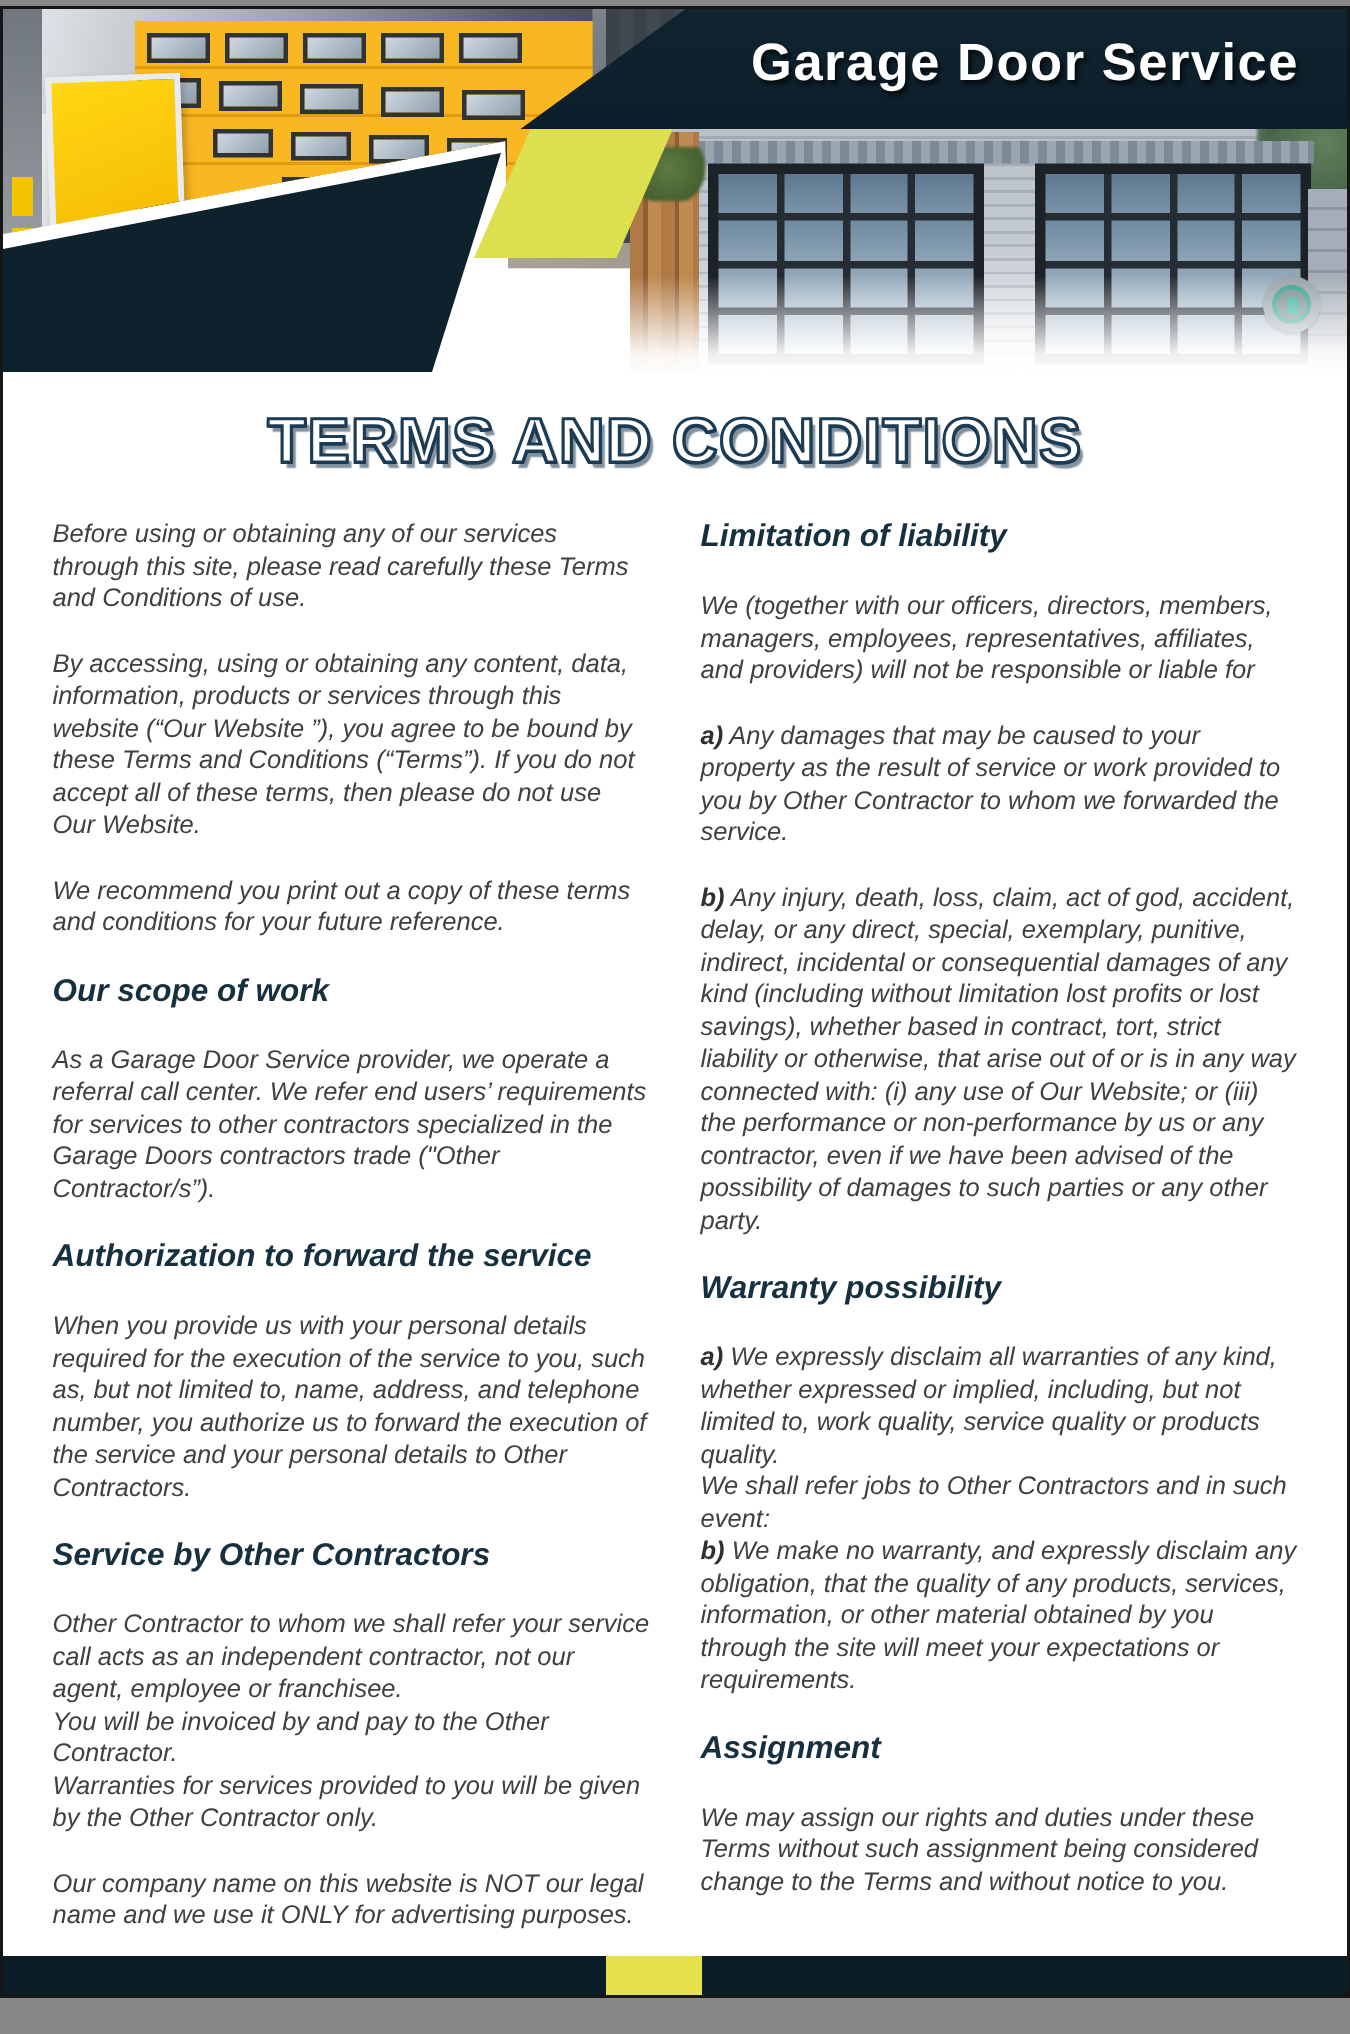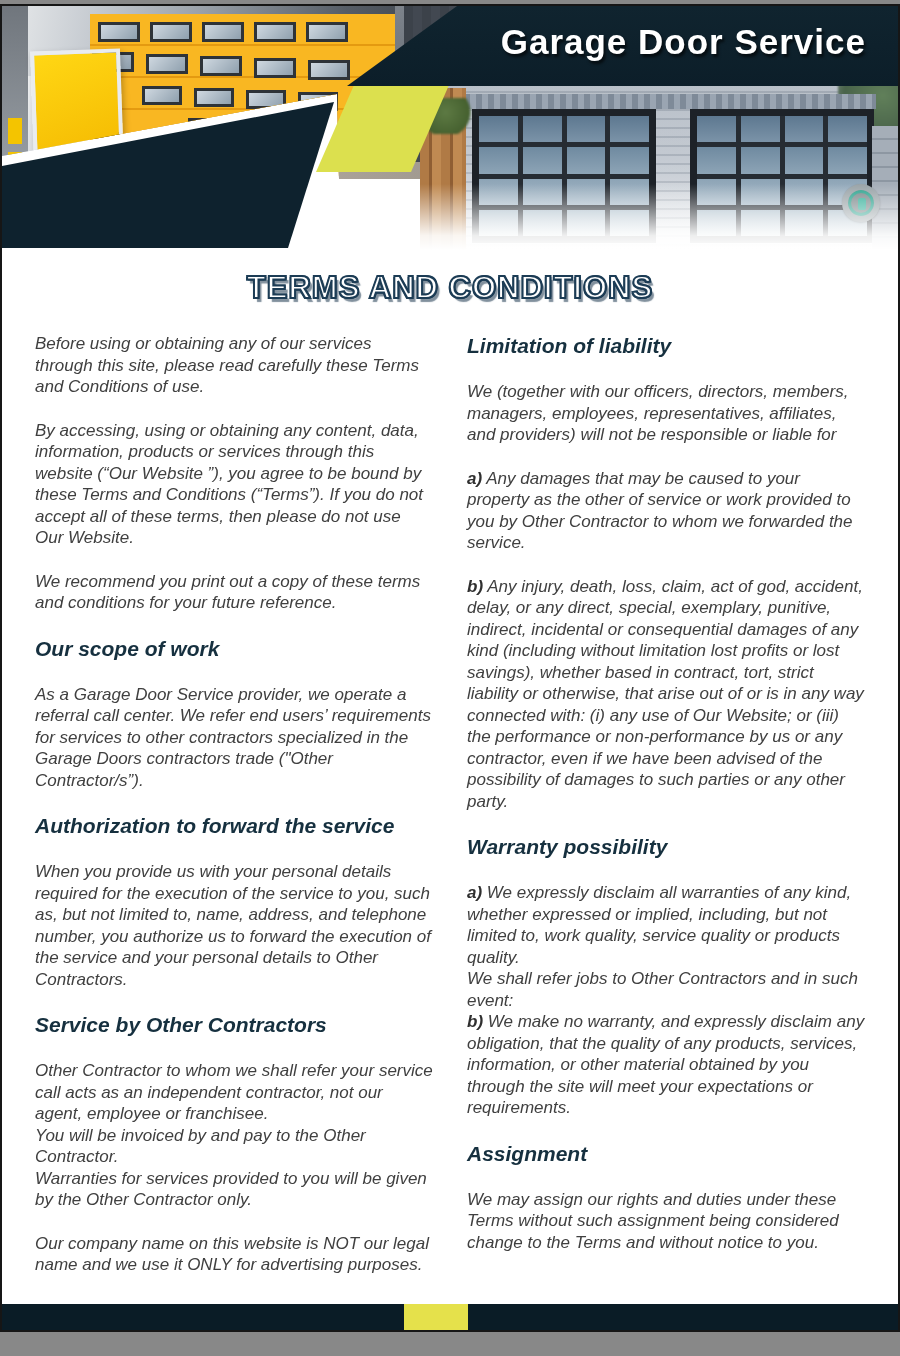--- a/index.html
+++ b/index.html
@@ -83,21 +83,21 @@
       background:#dce04e; clip-path:polygon(352px 79px,447px 79px,409px 166px,314px 166px); }
   .shape-banner { position:absolute; left:0; top:0; width:900px; height:80px;
       background:linear-gradient(180deg,#10242f,#0c1e29); clip-path:polygon(455px 0px,900px 0px,900px 80px,345px 80px); }
   .banner-title {
       position:absolute; top:16px; right:36px; color:#fff; font-size:35px; font-weight:bold;
       letter-spacing:1px; text-shadow:2px 3px 3px rgba(0,0,0,.65); white-space:nowrap;
   }
 
   
   .page-title {
-    margin-top:264px; text-align:center; font-size:31px; font-weight:bold; letter-spacing:1px;
+    margin-top:264px; text-align:center; font-size:42px; font-weight:bold; letter-spacing:1px;
     color:#ffffff; -webkit-text-stroke:2px #1c3c55;
     text-shadow:3px 4px 1px rgba(25,53,77,.55), 1px 1px 0 #1c3c55, -1px 1px 0 #1c3c55, 1px -1px 0 #1c3c55;
   }
 
   
   .content { display:flex; gap:34px; padding:0 33px; margin-top:27px;font-style:italic; }
   .col { flex:1; min-width:0; }
   .col p { font-size:17px; line-height:21.5px; color:#404040; margin:0 0 22px; white-space:pre-line; }
   .col p.tight { margin:0; }
   .col p.endtight { margin:0 0 22px; }
@@ -223,21 +223,21 @@
       <h2>Service by Other Contractors</h2>
       <p><b class="pfx"></b><span>Other Contractor to whom we shall refer your service call acts as an independent contractor, not our agent, employee or franchisee.
 You will be invoiced by and pay to the Other Contractor.
 Warranties for services provided to you will be given by the Other Contractor only.</span></p>
       <p><b class="pfx"></b><span>Our company name on this website is NOT our legal name and we use it ONLY for advertising purposes.</span></p>
     </div>
 
     <div class="col">
       <h2>Limitation of liability</h2>
       <p><b class="pfx"></b><span>We (together with our officers, directors, members, managers, employees, representatives, affiliates, and providers) will not be responsible or liable for</span></p>
-      <p><b class="pfx">a)</b><span> Any damages that may be caused to your property as the other of service or work provided to you by Other Contractor to whom we forwarded the service.</span></p>
+      <p><b class="pfx">a)</b><span> Any damages that may be caused to your property as the result of service or work provided to you by Other Contractor to whom we forwarded the service.</span></p>
       <p><b class="pfx">b)</b><span> Any injury, death, loss, claim, act of god, accident, delay, or any direct, special, exemplary, punitive, indirect, incidental or consequential damages of any kind (including without limitation lost profits or lost savings), whether based in contract, tort, strict liability or otherwise, that arise out of or is in any way connected with: (i) any use of Our Website; or (iii) the performance or non-performance by us or any contractor, even if we have been advised of the possibility of damages to such parties or any other party.</span></p>
 
       <h2>Warranty possibility</h2>
       <p class="tight"><b class="pfx">a)</b><span> We expressly disclaim all warranties of any kind, whether expressed or implied, including, but not limited to, work quality, service quality or products quality.</span></p>
       <p class="tight"><b class="pfx"></b><span>We shall refer jobs to Other Contractors and in such event:</span></p>
       <p class="endtight"><b class="pfx">b)</b><span> We make no warranty, and expressly disclaim any obligation, that the quality of any products, services, information, or other material obtained by you through the site will meet your expectations or requirements.</span></p>
 
       <h2>Assignment</h2>
       <p><b class="pfx"></b><span>We may assign our rights and duties under these Terms without such assignment being considered change to the Terms and without notice to you.</span></p>
     </div>

